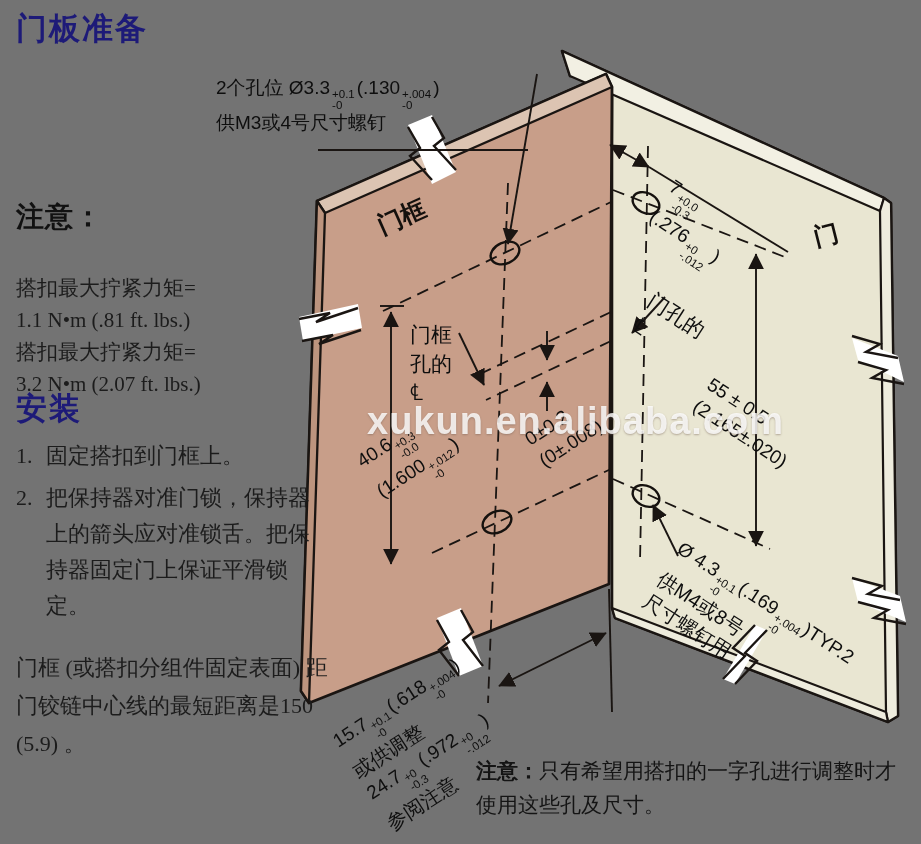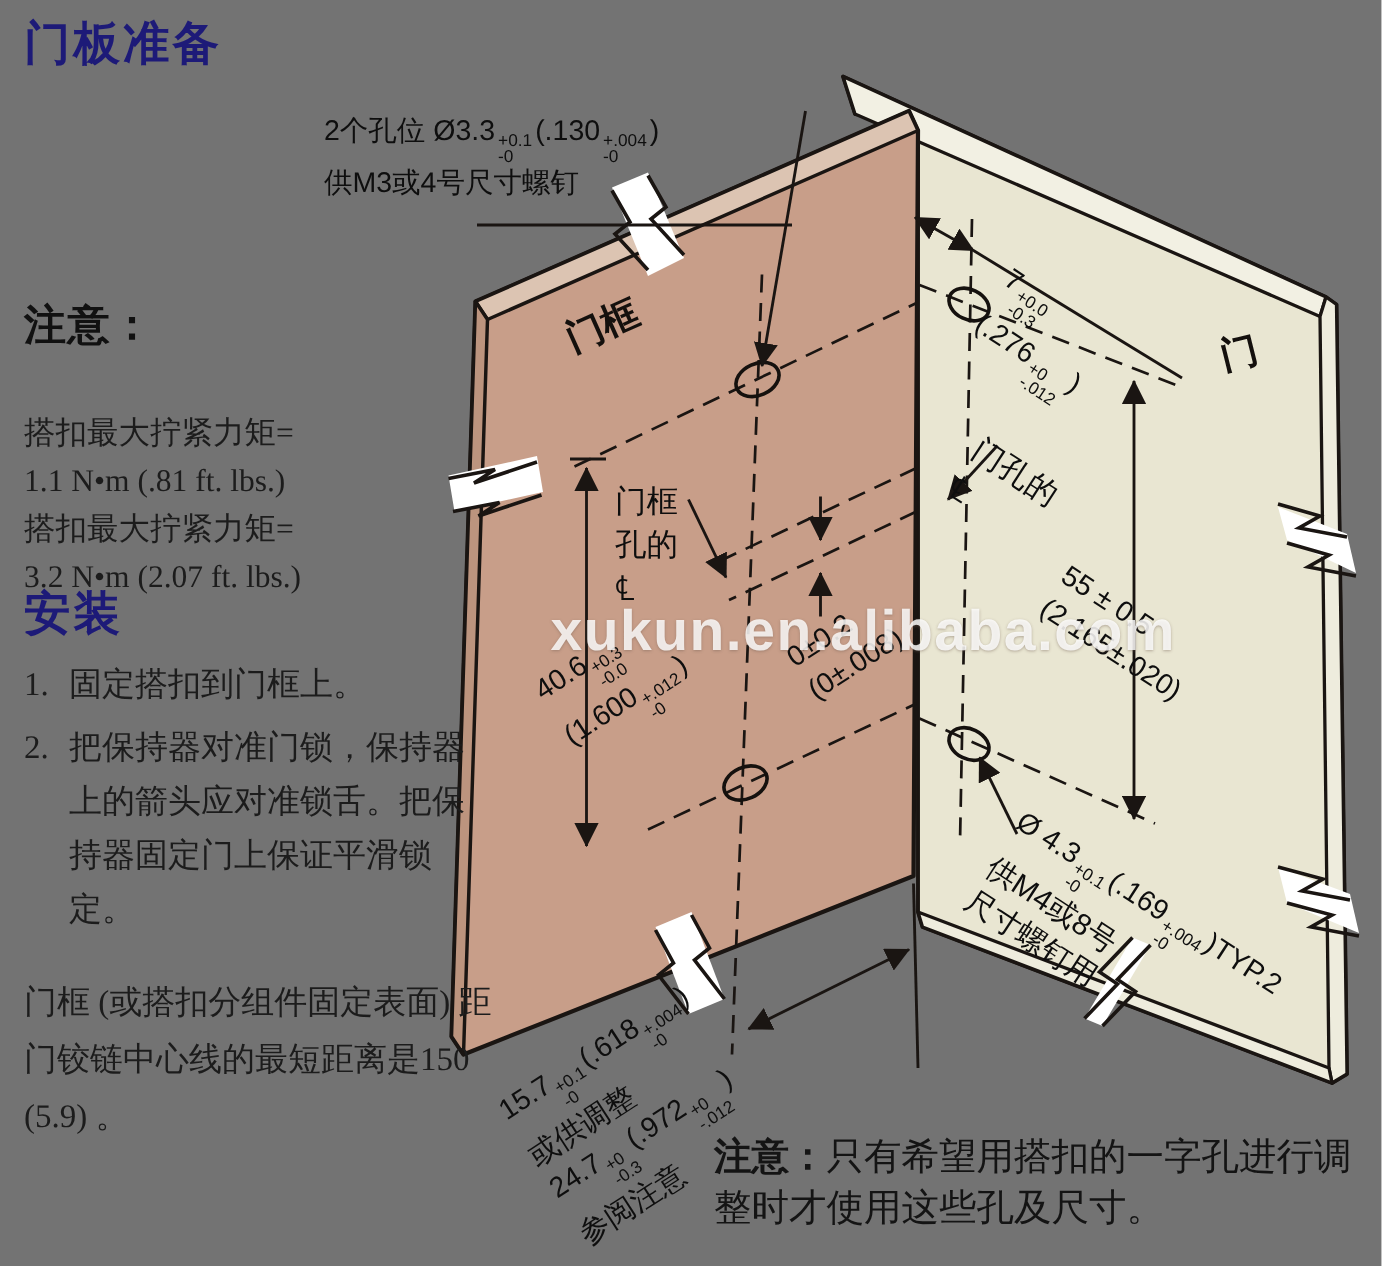--- a/index.html
+++ b/index.html
@@ -25,21 +25,21 @@
   .tol i{font-style:normal;}
   .r33{transform:rotate(33deg);}
   .rm33{transform:rotate(-33deg);}
   .panel-label{position:absolute;font-size:25px;font-weight:bold;color:#14100d;
                transform-origin:0 0;white-space:nowrap;}
   .cl-label{position:absolute;font-size:21px;color:#0e0e0e;line-height:29px;
             transform-origin:0 0;white-space:nowrap;}
   #watermark{position:absolute;left:331px;top:400px;font-size:38px;font-weight:bold;
              color:rgba(255,255,255,0.82);text-shadow:0 1px 2px rgba(110,90,80,0.45);
              letter-spacing:1px;z-index:5;margin-left:36px;}
-  .noteR{position:absolute;left:476px;top:754px;width:436px;font-size:25px;line-height:34px;
+  .noteR{position:absolute;left:476px;top:754px;width:436px;font-size:21px;line-height:34px;
          color:#141414;}
   .noteR b{font-weight:bold;}
 </style>
 </head>
 <body>
 
 <div id="stage">
 
   <svg id="diagram-svg" viewBox="0 0 921 844">
     <defs>

